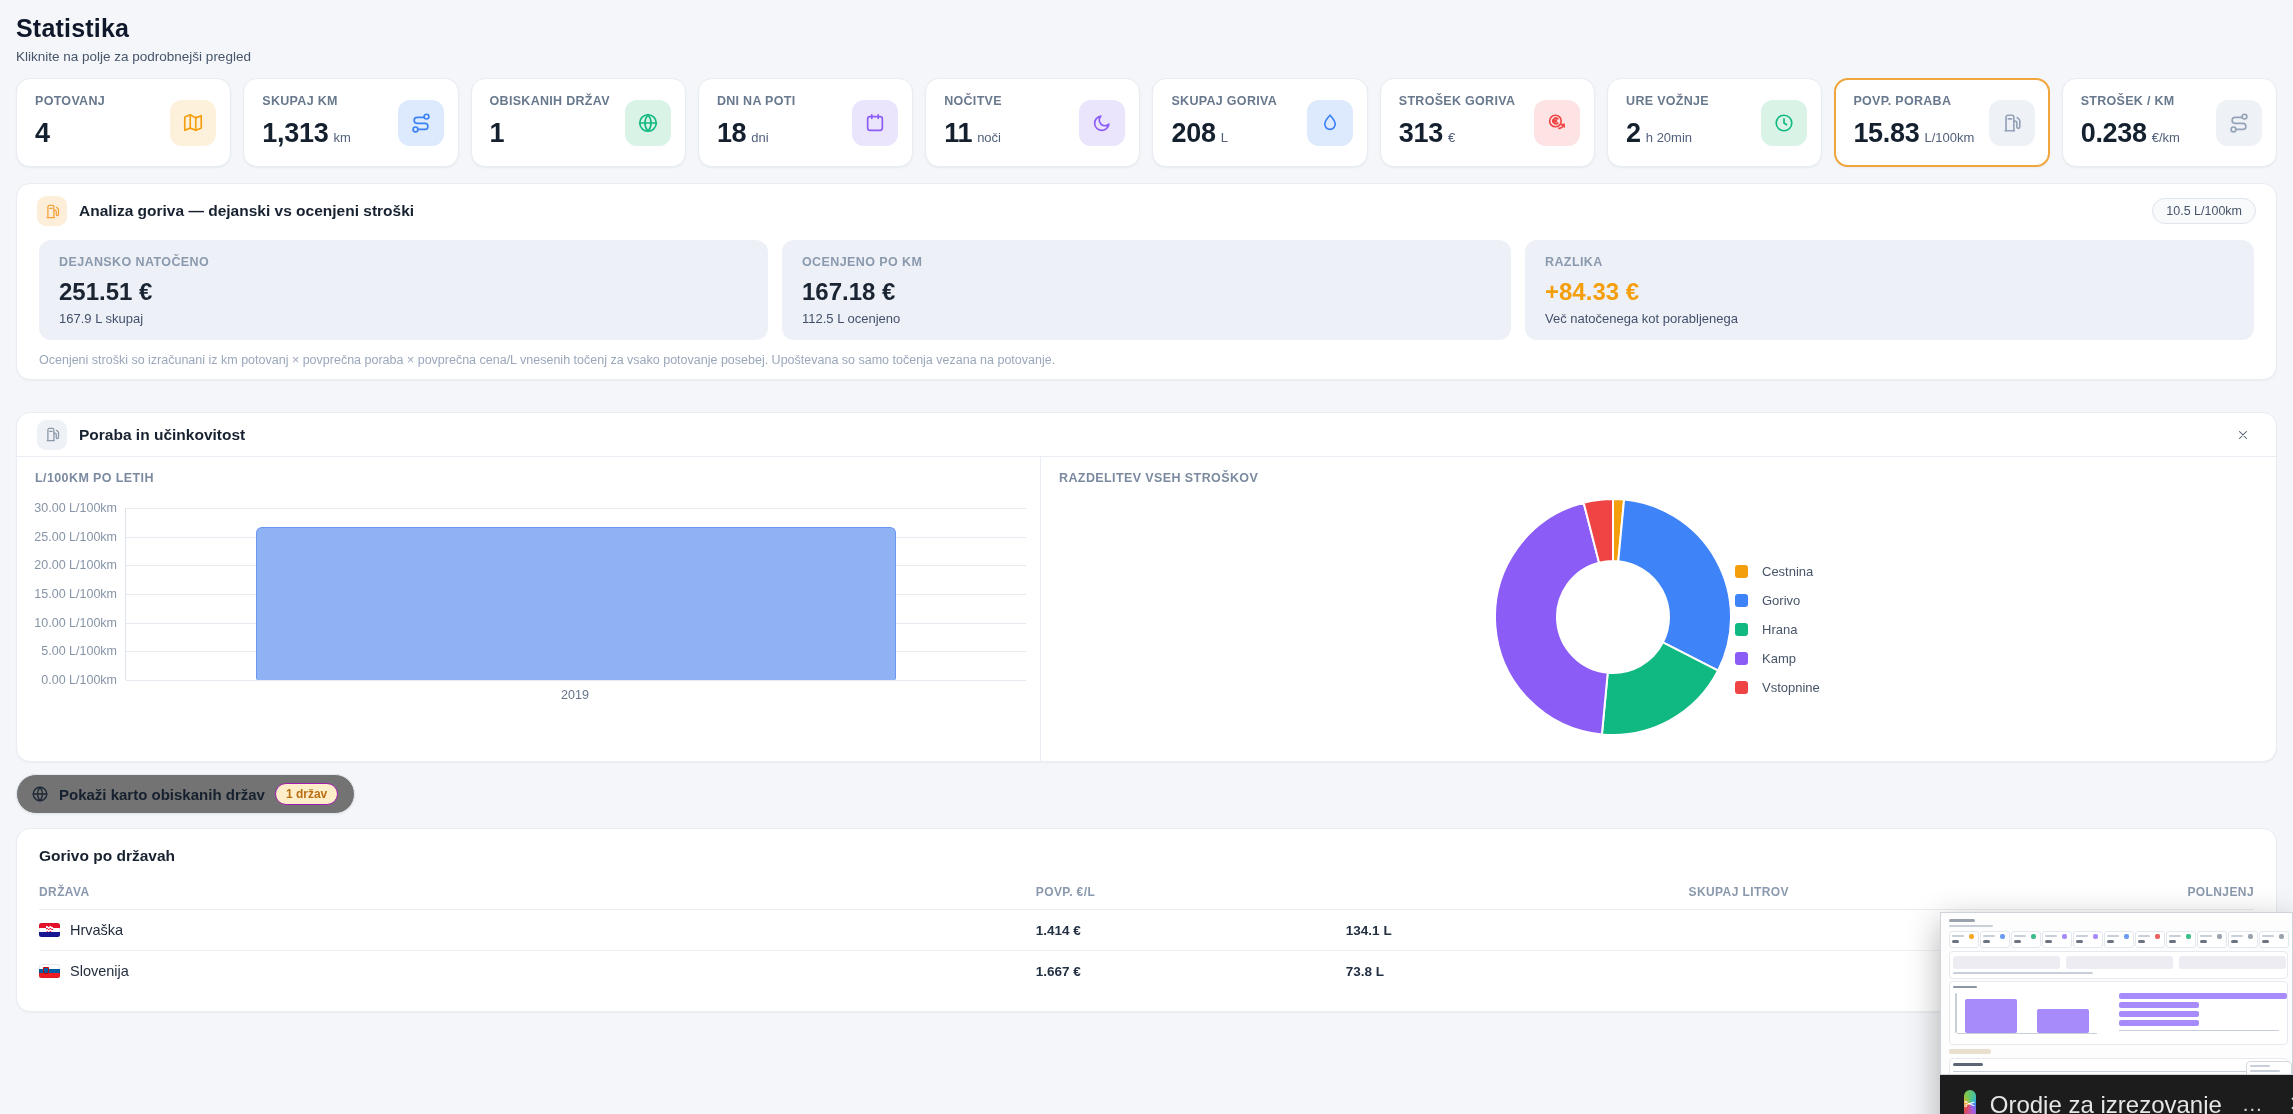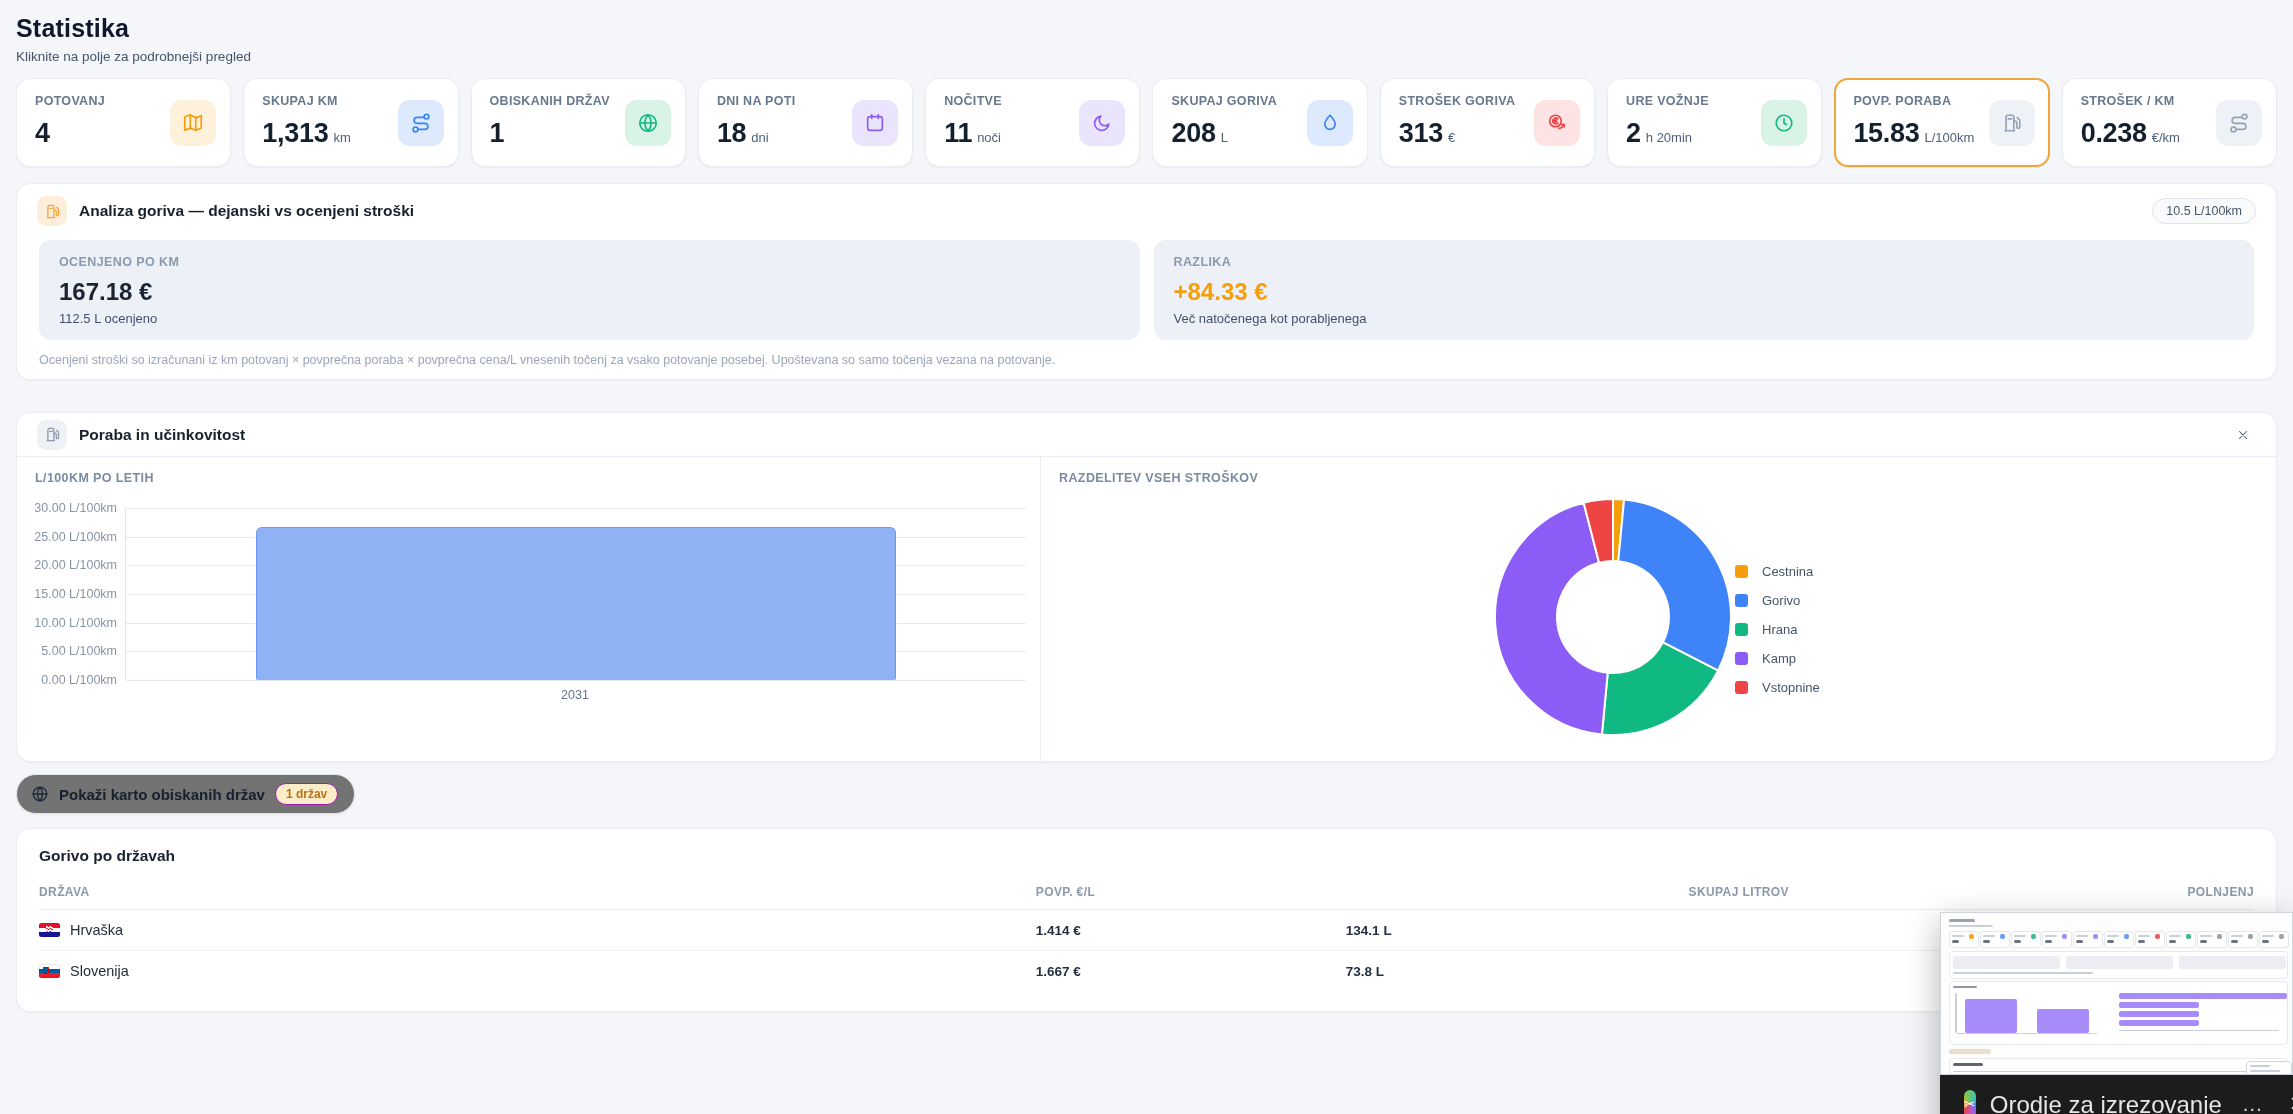--- a/index.html
+++ b/index.html
@@ -314,20 +314,25 @@
               <path d="M14 10h1.3a2 2 0 0 1 2 2v4.2a1.6 1.6 0 0 0 3.2 0V9.6a2 2 0 0 0-.6-1.4l-2.2-2.1"></path>
             </svg>
           </span>
         </div>
       <div class="panel-title">Analiza goriva — dejanski vs ocenjeni stroški</div>
       <div class="spacer"></div>
       <div class="pill-badge">10.5 L/100km</div>
     </div>
     <div class="fuel-cards" id="fuel-cards">
         <div class="fuel-card">
+          <div class="lbl">DEJANSKO NATOČENO</div>
+          <div class="val" style="color: rgb(26, 36, 51);">251.51 €</div>
+          <div class="sub">167.9 L skupaj</div>
+        </div>
+        <div class="fuel-card">
           <div class="lbl">OCENJENO PO KM</div>
           <div class="val" style="color: rgb(26, 36, 51);">167.18 €</div>
           <div class="sub">112.5 L ocenjeno</div>
         </div>
         <div class="fuel-card">
           <div class="lbl">RAZLIKA</div>
           <div class="val" style="color: rgb(245, 158, 11);">+84.33 €</div>
           <div class="sub">Več natočenega kot porabljenega</div>
         </div>
       </div>
@@ -373,21 +378,21 @@
         <div id="bar-ylabels" style="position: absolute; left: 0px; top: 51px; width: 100px; height: 172px;">
             <div style="position: absolute; right: 0px; top: 0px; transform: translateY(-50%); font-size: 12.5px; color: rgb(135, 149, 167); white-space: nowrap;">30.00 L/100km</div>
             <div style="position: absolute; right: 0px; top: 28.6667px; transform: translateY(-50%); font-size: 12.5px; color: rgb(135, 149, 167); white-space: nowrap;">25.00 L/100km</div>
             <div style="position: absolute; right: 0px; top: 57.3333px; transform: translateY(-50%); font-size: 12.5px; color: rgb(135, 149, 167); white-space: nowrap;">20.00 L/100km</div>
             <div style="position: absolute; right: 0px; top: 86px; transform: translateY(-50%); font-size: 12.5px; color: rgb(135, 149, 167); white-space: nowrap;">15.00 L/100km</div>
             <div style="position: absolute; right: 0px; top: 114.667px; transform: translateY(-50%); font-size: 12.5px; color: rgb(135, 149, 167); white-space: nowrap;">10.00 L/100km</div>
             <div style="position: absolute; right: 0px; top: 143.333px; transform: translateY(-50%); font-size: 12.5px; color: rgb(135, 149, 167); white-space: nowrap;">5.00 L/100km</div>
             <div style="position: absolute; right: 0px; top: 172px; transform: translateY(-50%); font-size: 12.5px; color: rgb(135, 149, 167); white-space: nowrap;">0.00 L/100km</div>
           </div>
         <div id="bar-xlabels">
-            <div class="xtick" style="left: 558px;">2031</div>
+            <div class="xtick" style="left: 558px;">2019</div>
           </div>
       </div>
       <div class="eff-right">
         <div class="chart-title">RAZDELITEV VSEH STROŠKOV</div>
         <div class="donut-wrap" id="donut-wrap"><svg viewBox="0 0 260 260" width="260" height="260">
               <path d="M 130.00 12.00 A 118 118 0 0 1 141.10 12.52 L 135.27 74.25 A 56 56 0 0 0 130.00 74.00 Z" fill="#f59e0b" stroke="#ffffff" stroke-width="2"></path>
               <path d="M 141.10 12.52 A 118 118 0 0 1 235.14 183.57 L 179.90 155.42 A 56 56 0 0 0 135.27 74.25 Z" fill="#3f83f8" stroke="#ffffff" stroke-width="2"></path>
               <path d="M 235.14 183.57 A 118 118 0 0 1 118.90 247.48 L 124.73 185.75 A 56 56 0 0 0 179.90 155.42 Z" fill="#10b981" stroke="#ffffff" stroke-width="2"></path>
               <path d="M 118.90 247.48 A 118 118 0 0 1 100.65 15.71 L 116.07 75.76 A 56 56 0 0 0 124.73 185.75 Z" fill="#8b5cf6" stroke="#ffffff" stroke-width="2"></path>
               <path d="M 100.65 15.71 A 118 118 0 0 1 130.00 12.00 L 130.00 74.00 A 56 56 0 0 0 116.07 75.76 Z" fill="#ef4444" stroke="#ffffff" stroke-width="2"></path>

